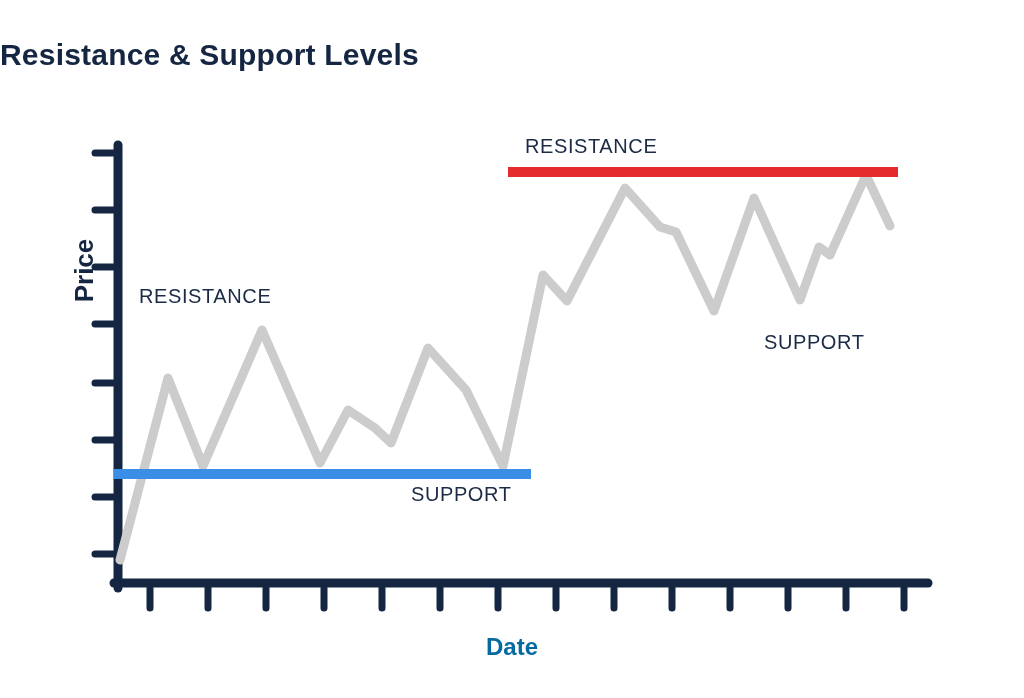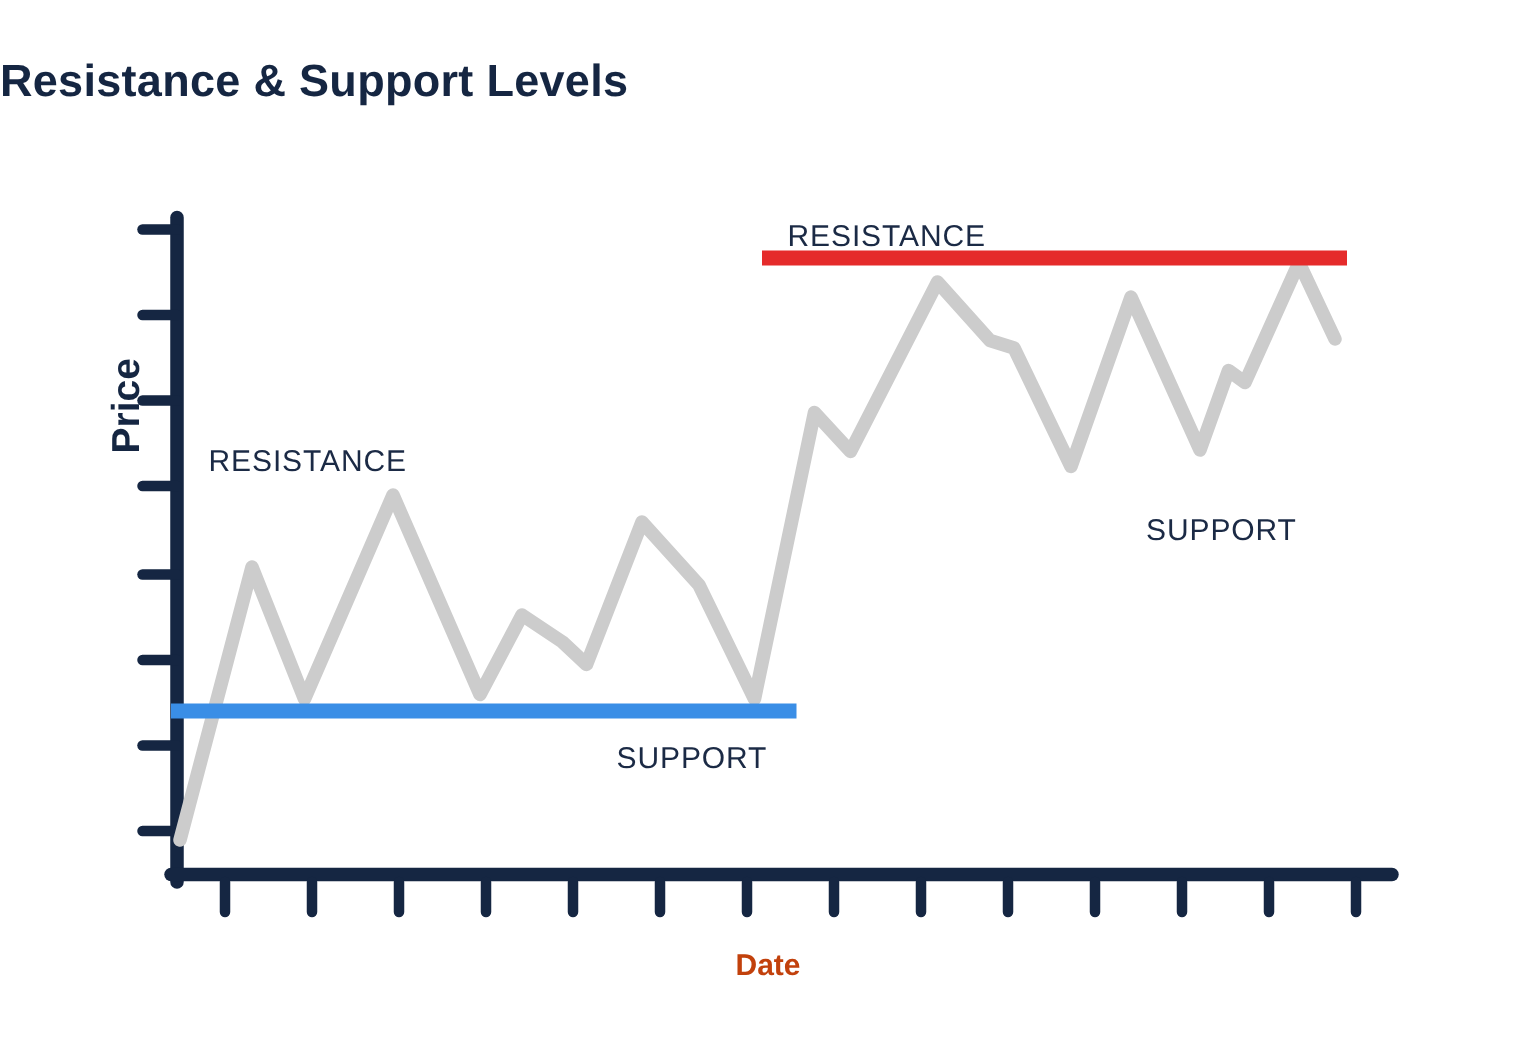--- a/index.html
+++ b/index.html
@@ -43,31 +43,30 @@
     color: #152642;
     transform: rotate(-90deg);
     transform-origin: center center;
   }
   .axis-label-x {
     position: absolute;
     left: 0;
     top: 633px;
     width: 1024px;
     text-align: center;
-    font-size: 20px;
+    font-size: 24px;
     font-weight: bold;
-    color: #c2410c;
+    color: #0369a1;
   }
   .band-label {
     position: absolute;
     font-size: 20px;
     color: #1b2a45;
     letter-spacing: 0.6px;
     white-space: nowrap;
-    margin-top: 12px;
   }
   #lbl-resistance-upper { left: 525px; top: 135px; }
   #lbl-resistance-lower { left: 139px; top: 285px; }
   #lbl-support-lower    { left: 411px; top: 483px; }
   #lbl-support-upper    { left: 764px; top: 331px; }
   svg { display: block; }
 </style>
 </head>
 <body>
 

